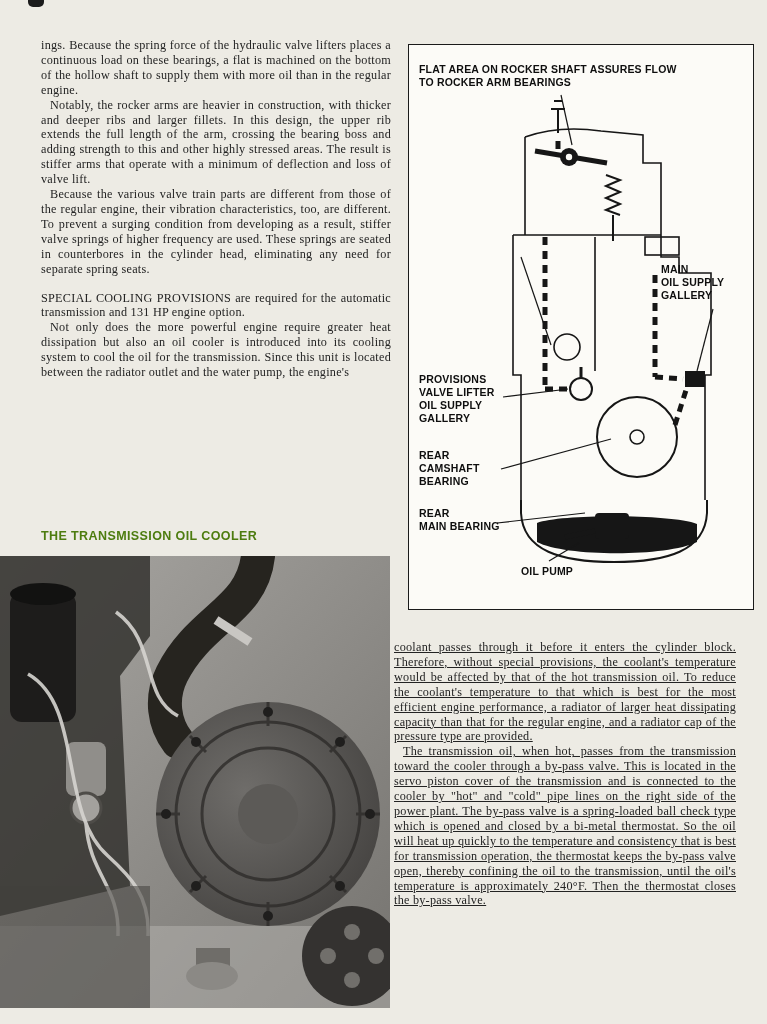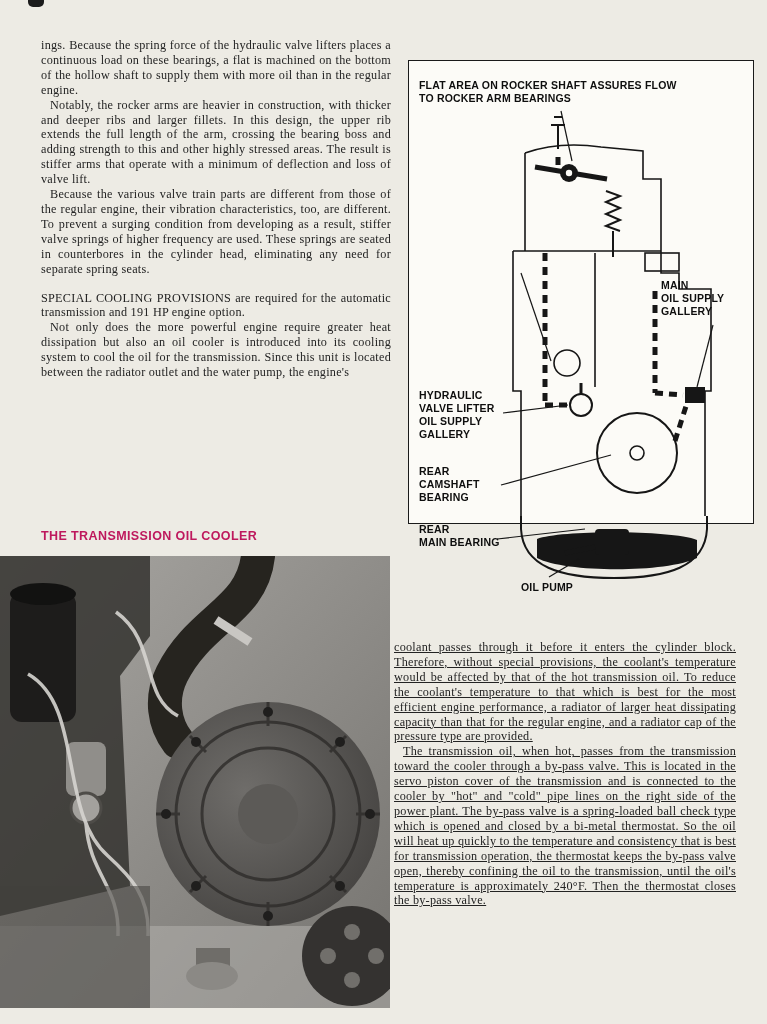--- a/index.html
+++ b/index.html
@@ -16,26 +16,26 @@
   .body-text p {
     margin: 0; text-align: justify;
     font-size: 12.2px; line-height: 14.9px; letter-spacing: 0.25px;
   }
   .body-text p.gap { margin-top: 14px; }
   .body-text p.ind { text-indent: 9px; }
   .left-text  { position: absolute; left: 41px;  top: 38px;  width: 350px; }
   .right-text { position: absolute; left: 394px; top: 640px; width: 342px; text-decoration: underline; }
   .sans-head {
     font-family: "Liberation Sans", sans-serif; font-weight: bold;
-    font-size: 12.5px; letter-spacing: 0.4px; color: #be185d;
+    font-size: 12.5px; letter-spacing: 0.4px; color: #4d7c0f;
   }
   .photo-head { position: absolute; left: 41px; top: 529px; }
   .diagram-caption { position: absolute; left: 411px; top: 613px; }
   .diagram {
-    position: absolute; left: 408px; top: 60px; width: 346px; height: 464px;
+    position: absolute; left: 408px; top: 44px; width: 346px; height: 566px;
     background: #fcfbf7; border: 1px solid #1a1a1a;
   }
   .diagram > svg { position: absolute; left: 0; top: 0; }
   .dlabel {
     position: absolute; font-family: "Liberation Sans", sans-serif;
     font-weight: bold; font-size: 10.5px; line-height: 13px;
     letter-spacing: 0.2px; color: #0e0e0e; white-space: pre-line;
   }
   .dlabel.right { text-align: left; }
   .photo { position: absolute; left: 0; top: 556px; width: 390px; height: 452px; }
@@ -45,21 +45,21 @@
 <body>
 
 <div class="page">
 
   <div class="ink-mark"></div>
 
   <div class="left-text body-text">
     <p>ings. Because the spring force of the hydraulic valve lifters places a continuous load on these bearings, a flat is machined on the bottom of the hollow shaft to supply them with more oil than in the regular engine.</p>
     <p class="ind">Notably, the rocker arms are heavier in construction, with thicker and deeper ribs and larger fillets. In this design, the upper rib extends the full length of the arm, crossing the bearing boss and adding strength to this and other highly stressed areas. The result is stiffer arms that operate with a minimum of deflection and loss of valve lift.</p>
     <p class="ind">Because the various valve train parts are different from those of the regular engine, their vibration characteristics, too, are different. To prevent a surging condition from developing as a result, stiffer valve springs of higher frequency are used. These springs are seated in counterbores in the cylinder head, eliminating any need for separate spring seats.</p>
-    <p class="gap">SPECIAL COOLING PROVISIONS are required for the automatic transmission and 191 HP engine option.</p>
+    <p class="gap">SPECIAL COOLING PROVISIONS are required for the automatic transmission and 131 HP engine option.</p>
     <p class="ind">Not only does the more powerful engine require greater heat dissipation but also an oil cooler is introduced into its cooling system to cool the oil for the transmission. Since this unit is located between the radiator outlet and the water pump, the engine's</p>
   </div>
 
   <div class="photo-head sans-head">THE TRANSMISSION OIL COOLER</div>
 
   <div class="photo">
     <svg width="390" height="452" viewBox="0 0 390 452">
       <defs>
         <linearGradient id="pbg" x1="0" y1="0" x2="1" y2="1">
           <stop offset="0" stop-color="#a9a7a3"></stop>
@@ -159,21 +159,21 @@
         <path d="M92,424 L202,394"></path>
         <path d="M88,478 L176,468"></path>
         <path d="M140,516 L170,498"></path>
       </g>
     </svg>
     <div class="dlabel" style="left:10px; top:18px; width:322px;">FLAT AREA ON ROCKER SHAFT ASSURES FLOW
 TO ROCKER ARM BEARINGS</div>
     <div class="dlabel right" style="right:8px; top:218px; width:84px;">MAIN
 OIL SUPPLY
 GALLERY</div>
-    <div class="dlabel" style="left:10px; top:328px; width:96px;">HYDRAULIC
+    <div class="dlabel" style="left:10px; top:328px; width:96px;">PROVISIONS
 VALVE LIFTER
 OIL SUPPLY
 GALLERY</div>
     <div class="dlabel" style="left:10px; top:404px; width:86px;">REAR
 CAMSHAFT
 BEARING</div>
     <div class="dlabel" style="left:10px; top:462px; width:100px;">REAR
 MAIN BEARING</div>
     <div class="dlabel" style="left:98px; top:520px; width:80px;text-align:center;">OIL PUMP</div>
   </div>

